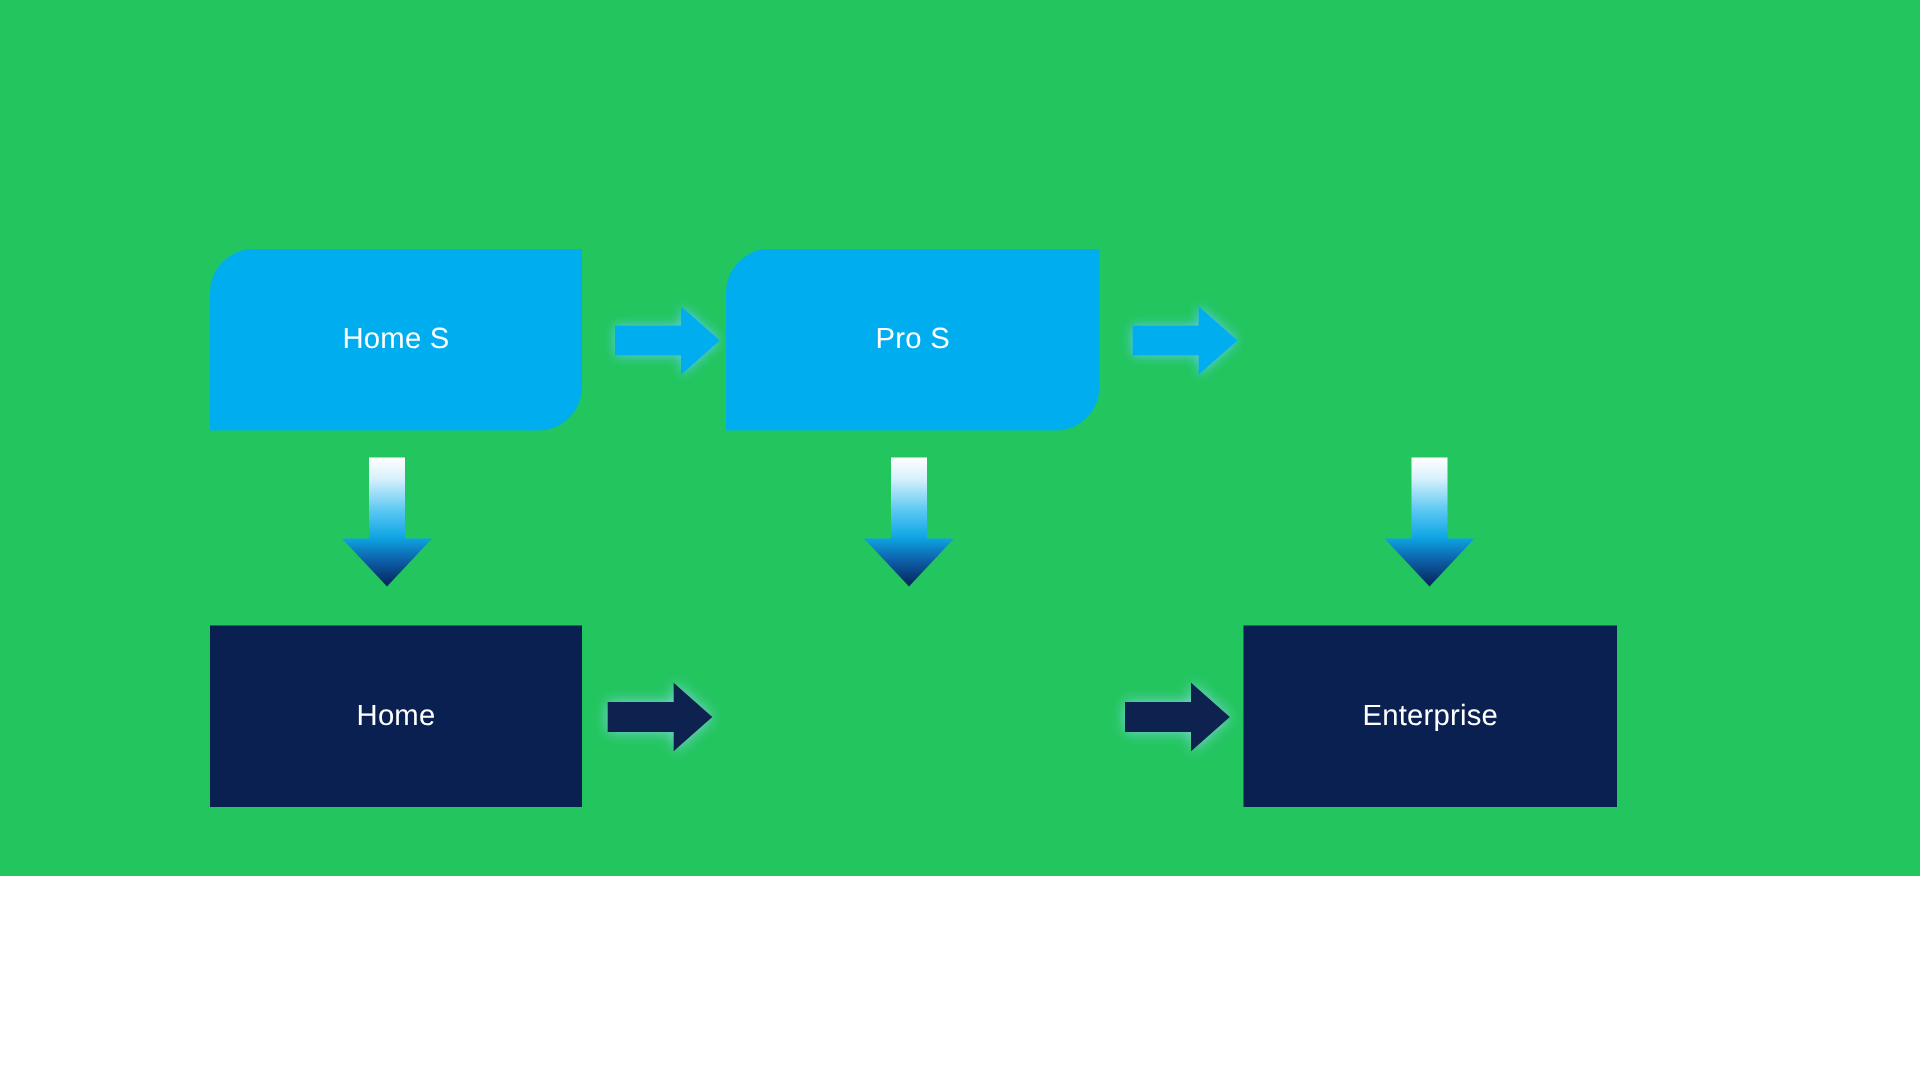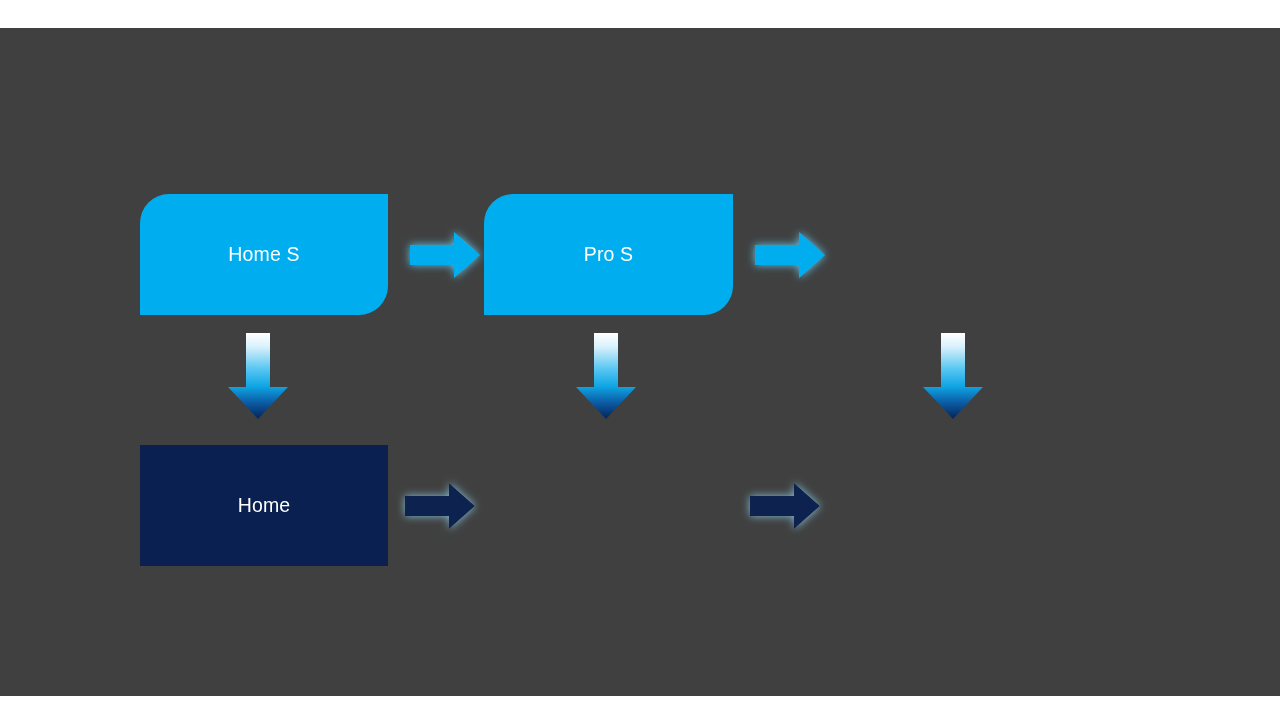--- a/index.html
+++ b/index.html
@@ -11,23 +11,22 @@
   body {
     width: 1280px;
     height: 720px;
     overflow: hidden;
     font-family: "Liberation Sans", sans-serif;
   }
 
   #canvas {
     position: relative;
     width: 1280px;
-    height: 668px;
-    background: #404040;
-    margin-top: 28px;
+    height: 584px;
+    background: #22c55e;
   }
 
   
   .node {
     position: absolute;
     display: flex;
     align-items: center;
     justify-content: center;
     box-sizing: border-box;
     user-select: none;
@@ -97,20 +96,23 @@
   <div class="node svc col-2 row-top">
     <span class="node-label">Pro S</span>
   </div>
 
 
   <div class="node tier col-1 row-bottom">
     <span class="node-label">Home</span>
   </div>
 
 
+  <div class="node tier col-3 row-bottom">
+    <span class="node-label">Enterprise</span>
+  </div>
 
   <svg width="0" height="0" style="position:absolute;left:-9999px;top:-9999px;" aria-hidden="true">
     <defs>
       <linearGradient id="gradDown" x1="0" y1="0" x2="0" y2="1">
         <stop offset="0.00" stop-color="#FFFFFF"></stop>
         <stop offset="0.16" stop-color="#D9F1FC"></stop>
         <stop offset="0.42" stop-color="#57C6F2"></stop>
         <stop offset="0.62" stop-color="#0FA5E4"></stop>
         <stop offset="0.80" stop-color="#0C5FA8"></stop>
         <stop offset="1.00" stop-color="#052357"></stop>

